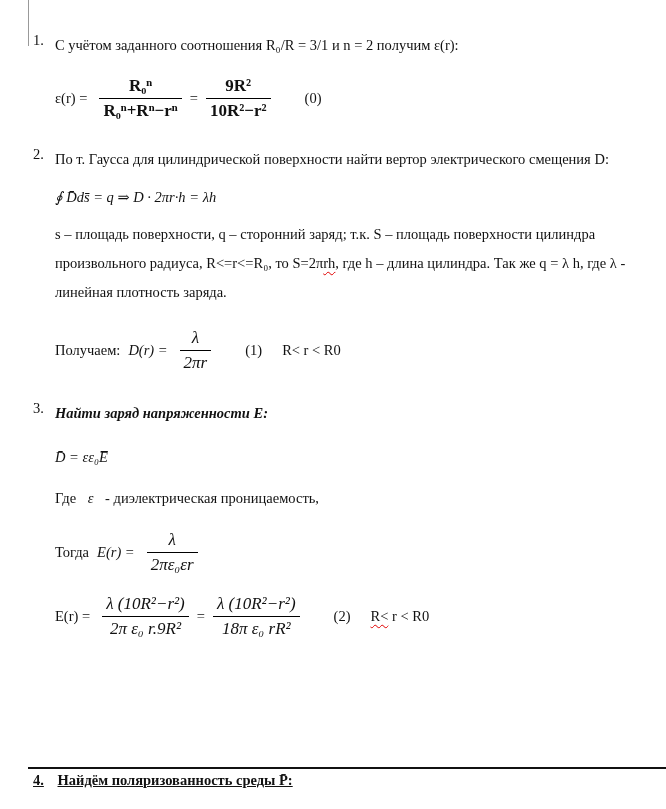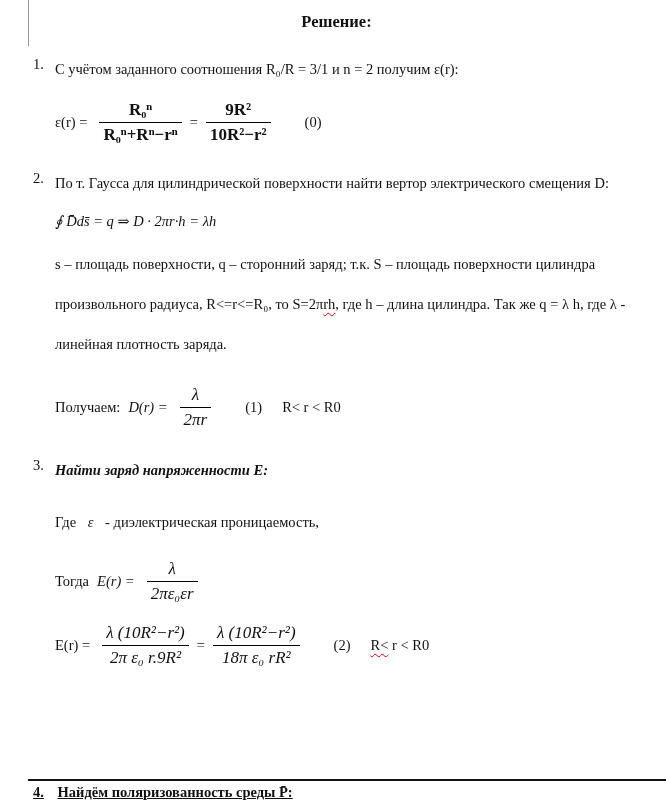--- a/index.html
+++ b/index.html
@@ -14,21 +14,21 @@
 
   .title { text-align:center; font-weight:bold; font-size:16.5px; margin-top:4px; }
 
   .item { display:flex; margin-top:24px; }
   .inum { flex:0 0 22px; }
   .itext { flex:1; line-height:27px; }
 
   .indent { margin-left:22px; }
   .indent2 { margin-left:50px; }
 
-  .para { line-height:40px; margin-top:14px; }
+  .para { line-height:29px; margin-top:14px; }
 
   .formula { margin-top:16px; display:flex; align-items:center; }
   .math { font-style:italic; }
   .frac { display:inline-block; vertical-align:middle; text-align:center; line-height:1.3; font-size:17px; margin:0 4px; }
   .frac .num { display:block; border-bottom:1px solid #000; padding:0 4px 1px; }
   .frac .den { display:block; padding:1px 4px 0; }
   .boldfrac { font-weight:bold; }
   .eq { margin:0 4px; }
   .tag { margin-left:30px; font-style:normal; }
   .range { margin-left:20px; font-style:normal; }
@@ -38,34 +38,33 @@
 
   .sq {
     text-decoration-line:underline;
     text-decoration-style:wavy;
     text-decoration-color:#e00000;
     text-decoration-thickness:1px;
     text-underline-offset:3px;
   }
 
   .footer {
-    position:absolute; left:28px; right:0; bottom:4px; height:26px;
+    position:absolute; left:28px; right:0; bottom:16px; height:26px;
     border-top:2px solid #111; padding:3px 0 0 5px;
     font-weight:bold;
   }
   .footer .u { text-decoration:underline; }
   .footer .inum4 { margin-right:10px; text-decoration:underline; }
 </style>
 </head>
 <body>
 
 <div class="page">
   <div class="corner-mark"></div>
 
-  <h1 class="title">Решение:</h1>
 
   <div class="item">
     <span class="inum">1.</span>
     <span class="itext">С учётом заданного соотношения R₀/R = 3/1 и n = 2 получим ε(r):</span>
   </div>
 
   <div class="formula indent">
     <span class="gap-r">ε(r) =</span>
     <span class="frac boldfrac">
       <span class="num">R₀ⁿ</span>
@@ -102,20 +101,23 @@
     <span class="tag">(1)</span>
     <span class="range">R&lt; r &lt; R0</span>
   </div>
 
   <div class="item" style="margin-top:26px;">
     <span class="inum">3.</span>
     <span class="itext bold-italic">Найти заряд напряженности E:</span>
   </div>
 
 
+  <div class="formula indent math" style="margin-top:22px;">
+    <span>D̄ = εε₀E̅</span>
+  </div>
 
   <div class="para indent" style="margin-top:18px;">
     <span class="gap-r">Где</span>
     <span class="math gap-r">ε</span>
     <span>- диэлектрическая проницаемость,</span>
   </div>
 
 
   <div class="formula indent" style="margin-top:16px;">
     <span class="gap-r">Тогда</span>

